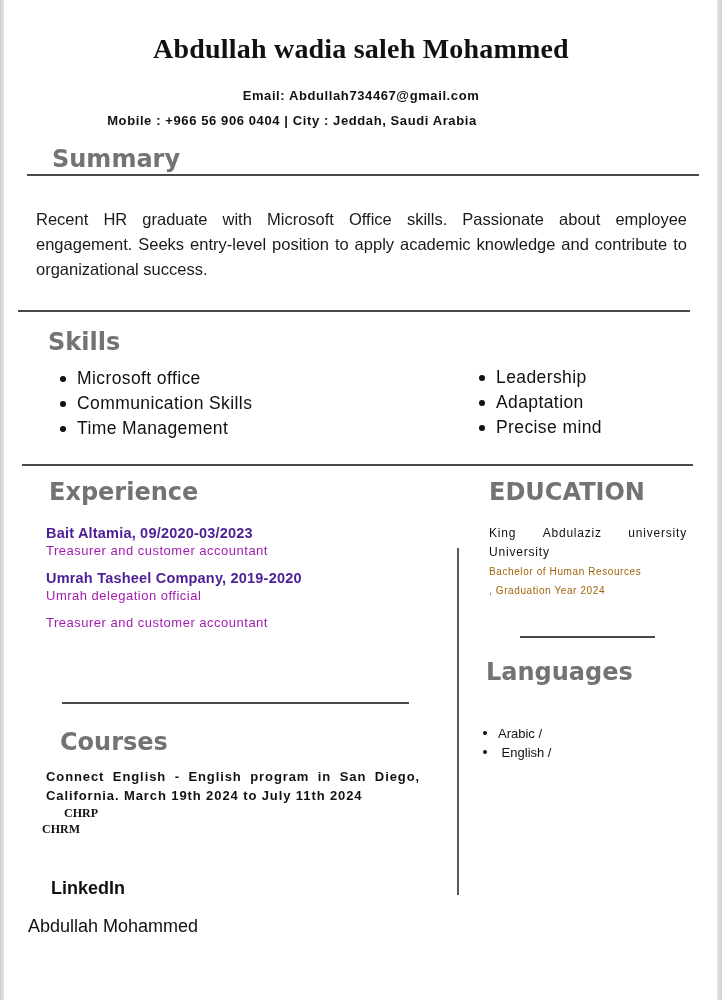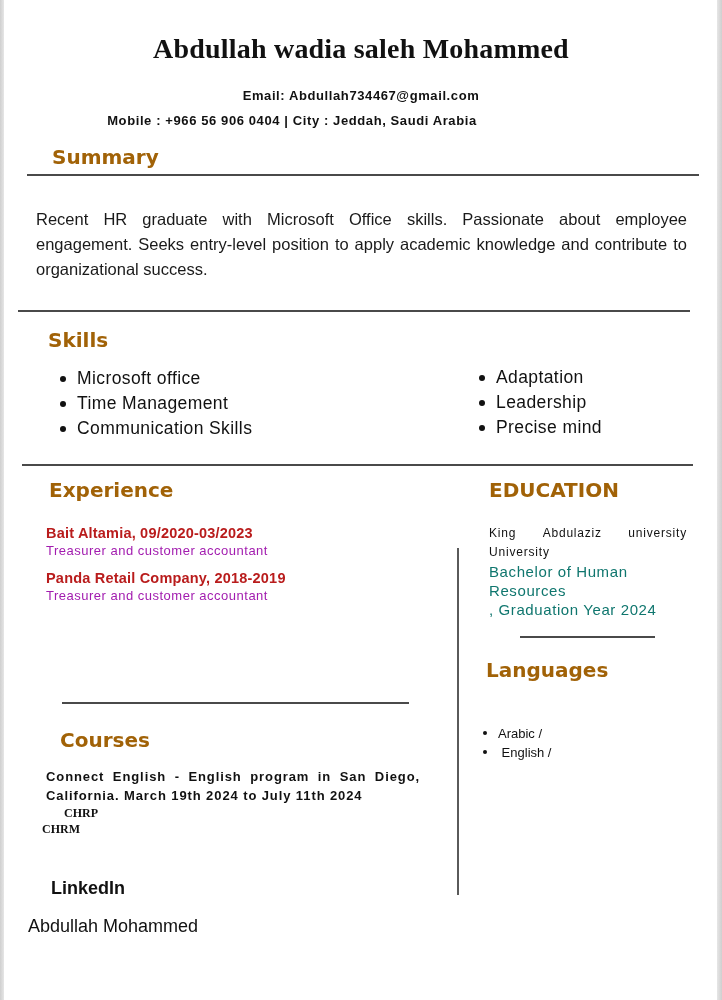--- a/index.html
+++ b/index.html
@@ -38,22 +38,22 @@
       text-align: center;
       font-weight: bold;
       font-size: 13px;
       letter-spacing: 0.6px;
     }
     .contact.email { top: 88px; left: 0; width: 722px; }
     .contact.mobile { top: 113px; left: 0; width: 584px; }
     .hdr {
       font-family: "DejaVu Sans", sans-serif;
       font-weight: bold;
-      font-size: 20px;
-      color: #a16207;
+      font-size: 24px;
+      color: #737373;
     }
     .rule {
       position: absolute;
       height: 2px;
       background: #4a4a4a;
     }
     .vrule {
       position: absolute;
       width: 2px;
       background: #5a5a5a;
@@ -80,45 +80,45 @@
       position: absolute;
       left: 3px; top: 10px;
       width: 6px; height: 6px;
       border-radius: 50%;
       background: #111;
     }
     .job-title {
       font-weight: bold;
       font-size: 14.5px;
       letter-spacing: 0.2px;
-      color: #b91c1c;
+      color: #4c1d95;
     }
     .job-sub {
       font-size: 13px;
       letter-spacing: 0.5px;
       color: #a21caf;
       margin-top: 2px;
     }
     .job { margin-bottom: 12px; }
     .edu-school {
       font-weight: normal;
       font-size: 12px;
       letter-spacing: 0.8px;
       line-height: 19px;
       text-align: justify;
       text-align-last: left;
     }
     .edu-school .line1 {
       display: flex; justify-content: space-between;
     }
     .edu-degree {
-      font-size: 15px;
+      font-size: 10px;
       letter-spacing: 0.6px;
       line-height: 19px;
-      color: #0f766e;
+      color: #a16207;
     }
     ul.langs {
       margin: 0; padding: 0; list-style: none;
       font-size: 13px;
       line-height: 19px;
     }
     ul.langs li { position: relative; padding-left: 16px; }
     ul.langs li::before {
       content: "";
       position: absolute; left: 1px; top: 7px;
@@ -160,38 +160,41 @@
 <div class="abs contact mobile" style="left:0px;">Mobile : +966 56 906 0404 |  City :  Jeddah, Saudi Arabia</div>
 
 <div class="abs hdr" style="left:52px; top:145px;">Summary</div>
 <div class="rule" style="left:27px; top:174px; width:672px;"></div>
 <div class="abs summary-text">Recent HR graduate with Microsoft Office skills. Passionate about employee engagement. Seeks entry-level position to apply academic knowledge and contribute to organizational success.</div>
 <div class="rule" style="left:18px; top:310px; width:672px;"></div>
 
 <div class="abs hdr" style="left:48px; top:328px;">Skills</div>
 <ul class="abs skills" style="left:57px; top:366px;">
   <li>Microsoft office</li>
+  <li>Communication Skills</li>
   <li>Time Management</li>
-  <li>Communication Skills</li>
 </ul>
 <ul class="abs skills" style="left:476px; top:365px;">
+  <li>Leadership</li>
   <li>Adaptation</li>
-  <li>Leadership</li>
   <li>Precise mind</li>
 </ul>
 <div class="rule" style="left:22px; top:464px; width:671px;"></div>
 
 <div class="abs hdr" style="left:49px; top:478px;">Experience</div>
 <div class="abs" style="left:46px; top:525px; width:390px;">
   <div class="job">
     <div class="job-title">Bait Altamia, 09/2020-03/2023</div>
     <div class="job-sub">Treasurer and customer accountant</div>
   </div>
   <div class="job">
-    <div class="job-title">Panda Retail Company,  2018-2019</div>
+    <div class="job-title">Umrah Tasheel Company,  2019-2020</div>
+    <div class="job-sub">Umrah delegation official</div>
+  </div>
+  <div class="job">
     <div class="job-sub">Treasurer and customer accountant</div>
   </div>
 </div>
 <div class="rule" style="left:62px; top:702px; width:347px;"></div>
 
 <div class="vrule" style="left:457px; top:548px; height:347px;"></div>
 
 <div class="abs hdr" style="left:489px; top:478px;">EDUCATION</div>
 <div class="abs" style="left:489px; top:524px; width:198px;">
   <div class="edu-school">

